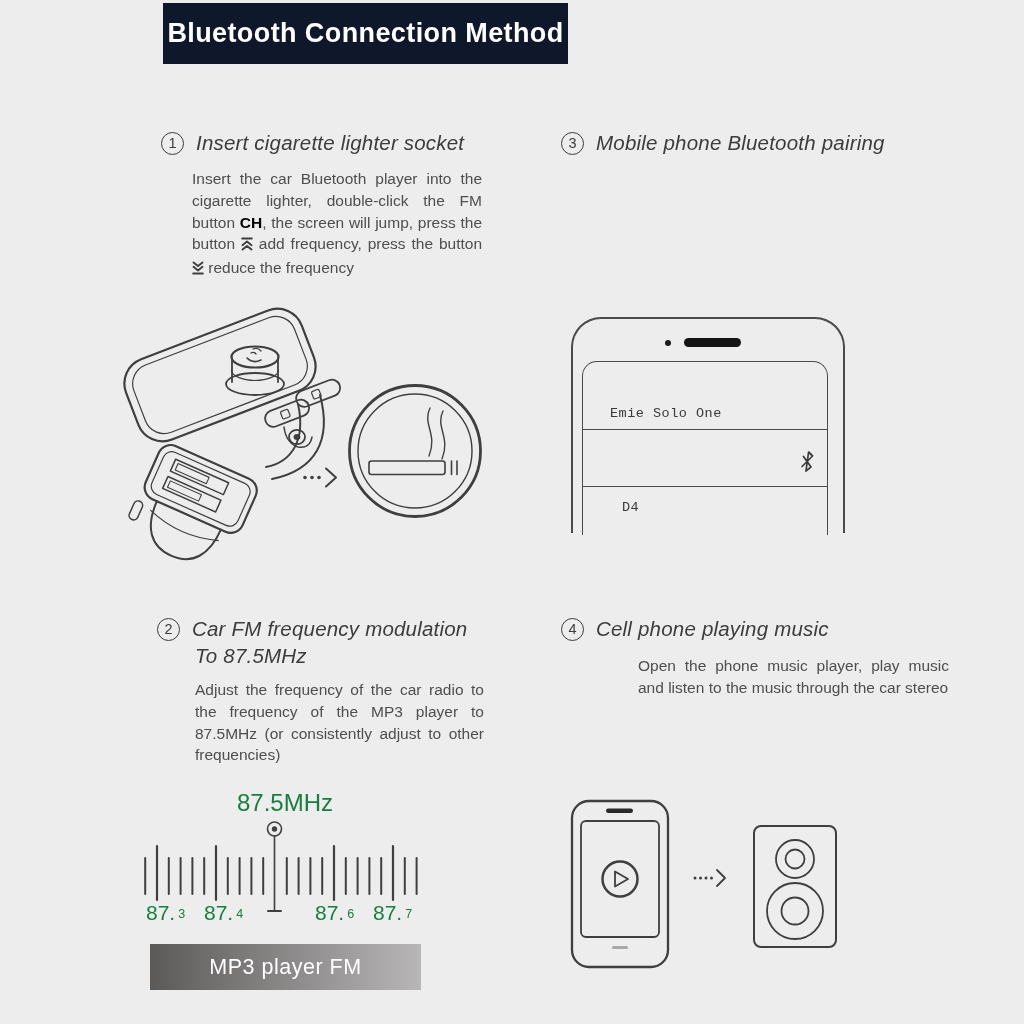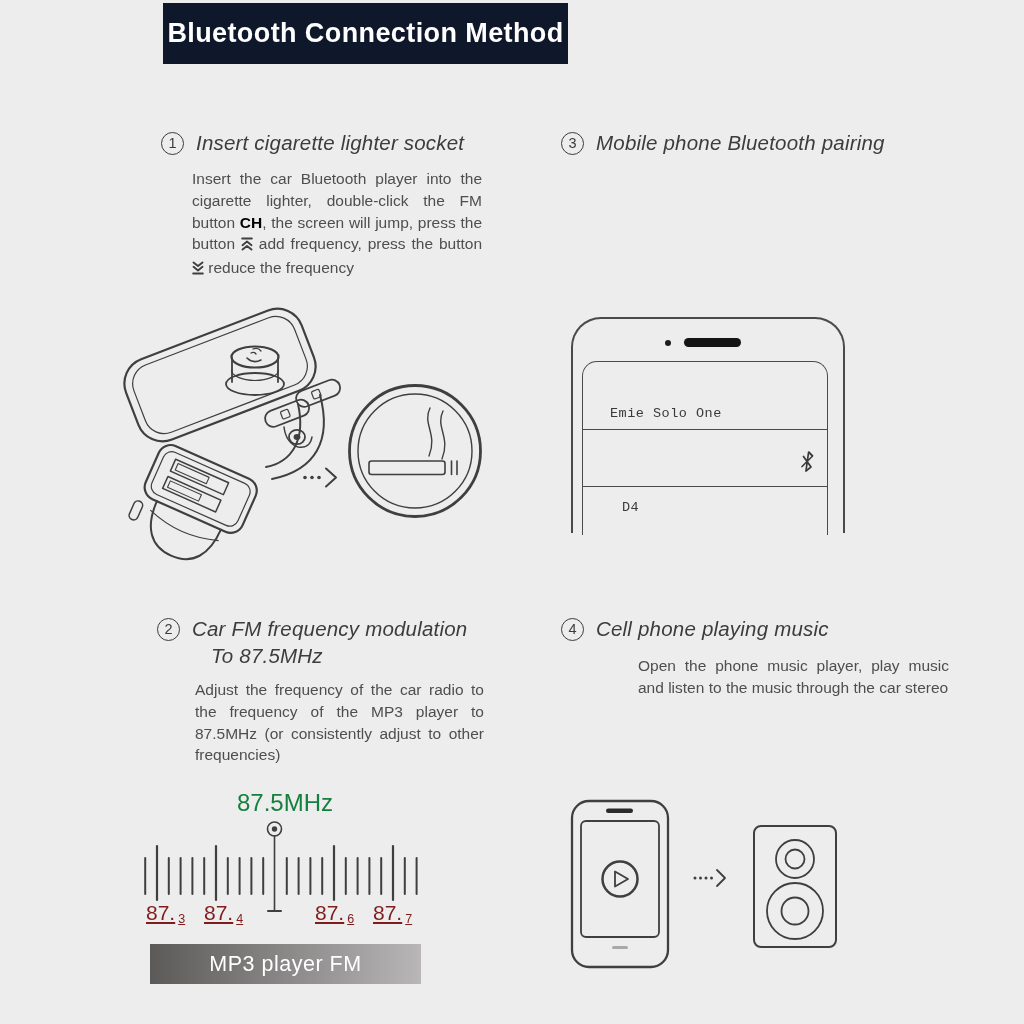--- a/index.html
+++ b/index.html
@@ -22,25 +22,25 @@
   .phone-big{left:571px;top:317px;width:274px;height:216px;box-sizing:border-box;
              border:2px solid #4a4a4a;border-bottom:none;border-radius:30px 30px 0 0;}
   .cam-dot{left:92px;top:21px;width:6px;height:6px;border-radius:50%;background:#1c1c1c;}
   .spk-pill{left:111px;top:19px;width:57px;height:9px;border-radius:5px;background:#151515;}
   .phone-screen{left:9px;top:42px;width:246px;height:174px;box-sizing:border-box;
                 border:1.6px solid #4a4a4a;border-bottom:none;border-radius:15px 15px 0 0;}
   .divider{left:0;width:100%;height:0;border-top:1.6px solid #4a4a4a;}
   .mono-label{font-family:"Liberation Mono","DejaVu Sans Mono",monospace;font-size:13.5px;color:#3a3a3a;letter-spacing:.5px;white-space:nowrap;}
   .bt-wrap{transform:skewX(-8deg);}
   
-  .freq-label{display:inline-flex;align-items:flex-end;color:#7f1d1d;text-decoration:underline;}
+  .freq-label{display:inline-flex;align-items:center;color:#15803d;}
   .freq-label .main{font-size:21px;}
   .freq-label .sub{font-size:12.5px;margin-left:3px;transform:translateY(1px);}
   .pointer-label{font-size:24px;color:#15803d;}
-  .caption-bar{left:150px;top:944px;width:271px;height:40px;
+  .caption-bar{left:150px;top:944px;width:271px;height:46px;
                background:linear-gradient(90deg,#5c5959 0%,#b8b6b6 100%);
                display:flex;align-items:center;justify-content:center;}
   .caption-bar span{color:#ffffff;font-size:21.5px;letter-spacing:.5px;}
 </style>
 </head>
 <body>
 
 <div id="canvas">
 
   <div class="abs banner">
@@ -147,21 +147,21 @@
       </div>
       <div class="abs divider" style="top:124px;"></div>
       <div class="abs mono-label" style="left:28px;top:138px;margin-left:11px;">D4</div>
     </div>
   </div>
 
   <div class="abs step-head" style="left:157px;top:617px;">
     <span class="num-circle">2</span>
     <span class="step-title">Car FM frequency modulation</span>
   </div>
-  <div class="abs step-title" style="left:195px;top:644px;margin-left:16px;">To 87.5MHz</div>
+  <div class="abs step-title" style="left:195px;top:644px;">To 87.5MHz</div>
   <p class="abs step-body" style="left:195px;top:679px;width:289px;">Adjust the frequency of the car radio to the frequency of the MP3 player to 87.5MHz (or consistently adjust to other frequencies)</p>
 
   <div class="abs step-head" style="left:561px;top:617px;">
     <span class="num-circle">4</span>
     <span class="step-title">Cell phone playing music</span>
   </div>
   <p class="abs step-body" style="left:638px;top:655px;width:311px;">Open the phone music player, play music and listen to the music through the car stereo</p>
 
   <div class="abs pointer-label" style="left:237px;top:789px;">87.5MHz</div>
   <svg class="abs line-svg" style="left:140px;top:818px;" width="282" height="100" viewBox="0 0 282 100">

